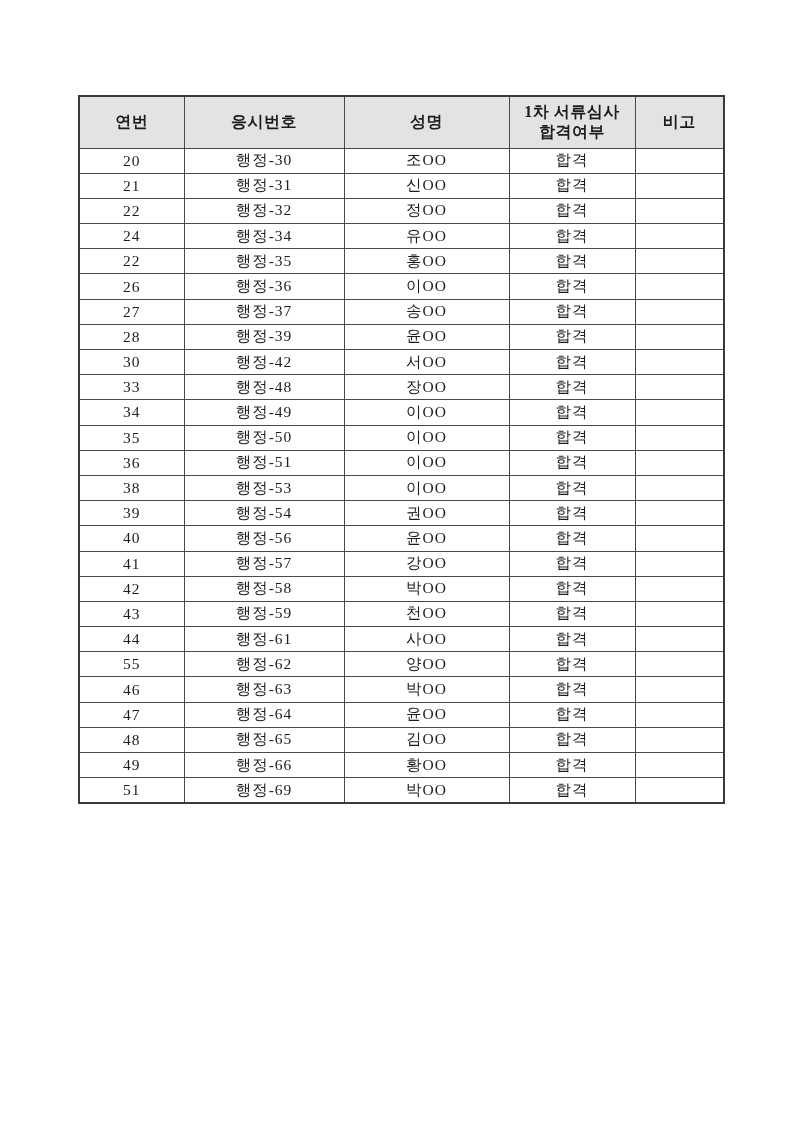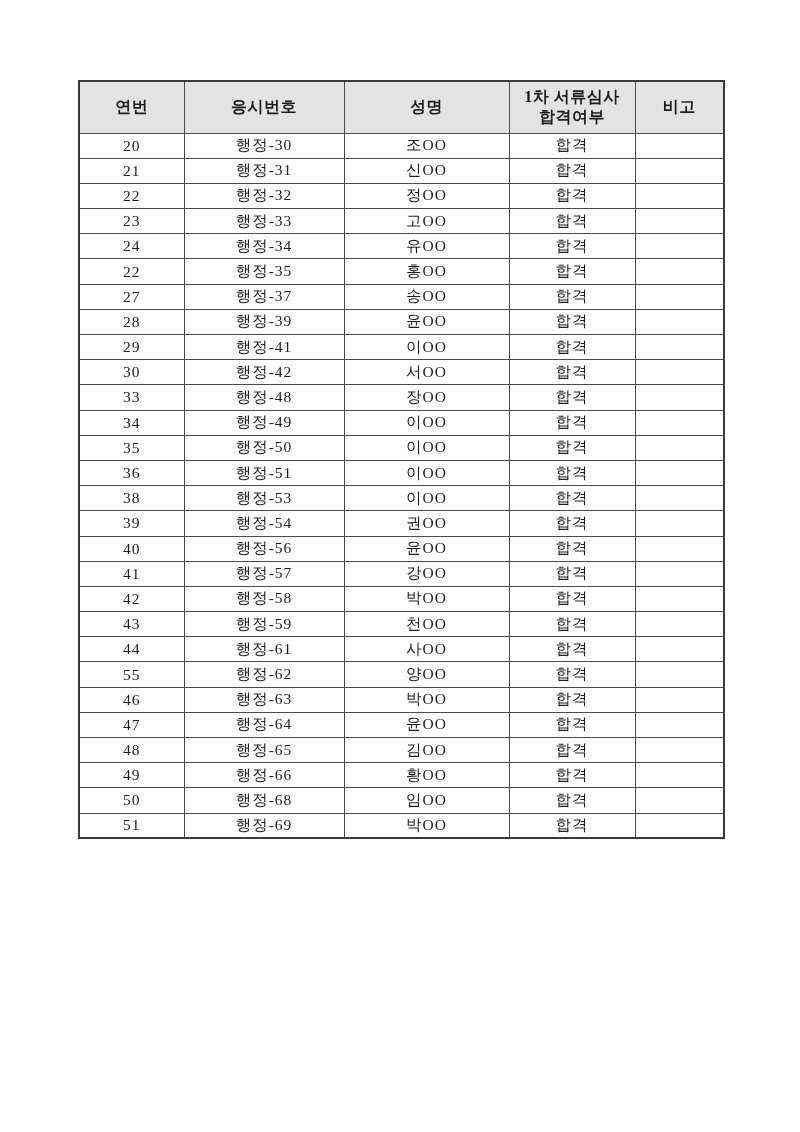--- a/index.html
+++ b/index.html
@@ -12,21 +12,21 @@
   .page {
     position: relative;
     width: 800px;
     height: 1132px;
     background: #ffffff;
     overflow: hidden;
   }
   table.doc-table {
     position: absolute;
     left: 78px;
-    top: 80px;
+    top: 95px;
     width: 645px;
     border-collapse: collapse;
     table-layout: fixed;
     border: 2px solid #3a3a3a;
   }
   table.doc-table th,
   table.doc-table td {
     border: 1px solid #4a4a4a;
     text-align: center;
     vertical-align: middle;
@@ -92,62 +92,55 @@
     <td></td>
   </tr>
         <tr>
     <td>22</td>
     <td>행정-32</td>
     <td>정OO</td>
     <td>합격</td>
     <td></td>
   </tr>
         <tr>
-    <td>23</td>
-    <td>행정-33</td>
-    <td>고OO</td>
-    <td>합격</td>
-    <td></td>
-  </tr>
-        <tr>
     <td>24</td>
     <td>행정-34</td>
     <td>유OO</td>
     <td>합격</td>
     <td></td>
   </tr>
         <tr>
     <td>22</td>
     <td>행정-35</td>
     <td>홍OO</td>
     <td>합격</td>
     <td></td>
   </tr>
         <tr>
+    <td>26</td>
+    <td>행정-36</td>
+    <td>이OO</td>
+    <td>합격</td>
+    <td></td>
+  </tr>
+        <tr>
     <td>27</td>
     <td>행정-37</td>
     <td>송OO</td>
     <td>합격</td>
     <td></td>
   </tr>
         <tr>
     <td>28</td>
     <td>행정-39</td>
     <td>윤OO</td>
     <td>합격</td>
     <td></td>
   </tr>
         <tr>
-    <td>29</td>
-    <td>행정-41</td>
-    <td>이OO</td>
-    <td>합격</td>
-    <td></td>
-  </tr>
-        <tr>
     <td>30</td>
     <td>행정-42</td>
     <td>서OO</td>
     <td>합격</td>
     <td></td>
   </tr>
         <tr>
     <td>33</td>
     <td>행정-48</td>
     <td>장OO</td>
@@ -249,27 +242,20 @@
     <td>48</td>
     <td>행정-65</td>
     <td>김OO</td>
     <td>합격</td>
     <td></td>
   </tr>
         <tr>
     <td>49</td>
     <td>행정-66</td>
     <td>황OO</td>
-    <td>합격</td>
-    <td></td>
-  </tr>
-        <tr>
-    <td>50</td>
-    <td>행정-68</td>
-    <td>임OO</td>
     <td>합격</td>
     <td></td>
   </tr>
         <tr>
     <td>51</td>
     <td>행정-69</td>
     <td>박OO</td>
     <td>합격</td>
     <td></td>
   </tr>

